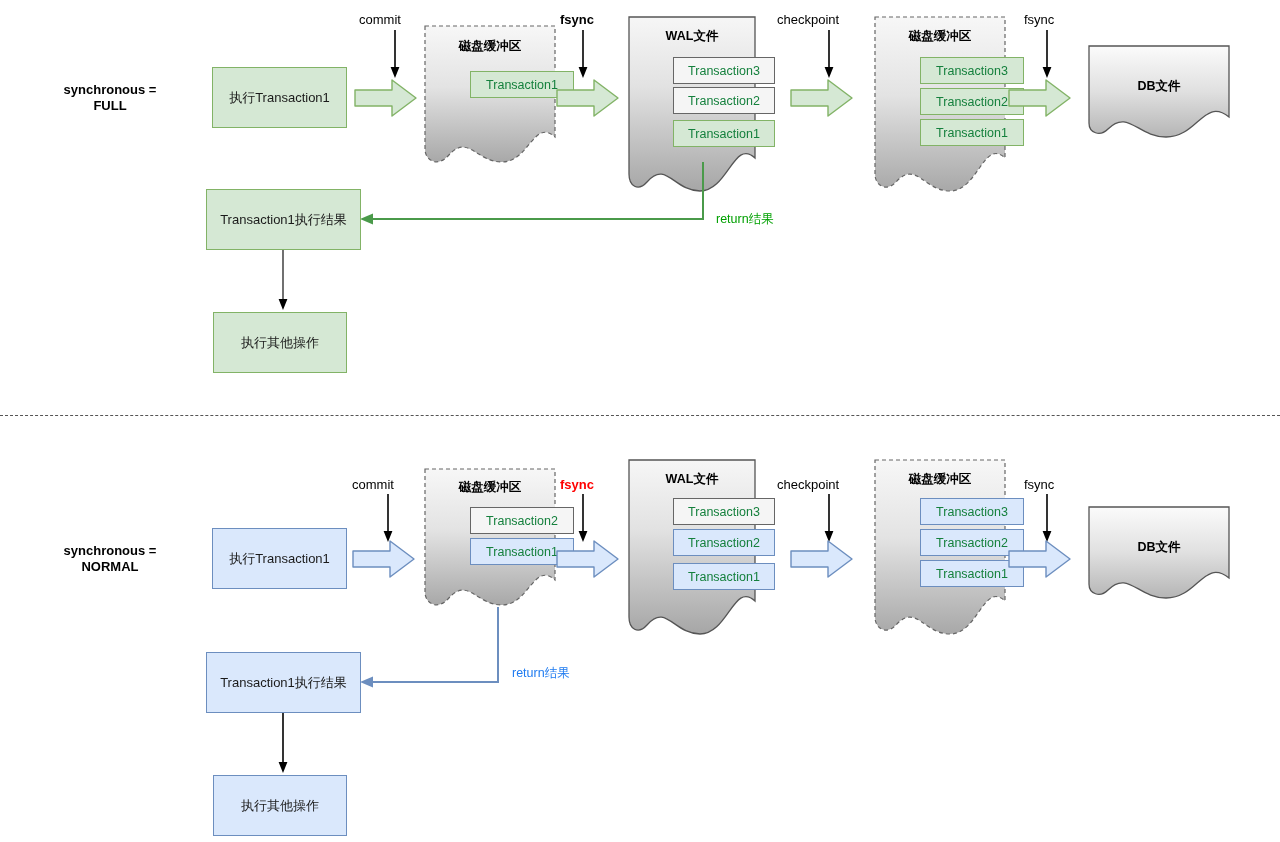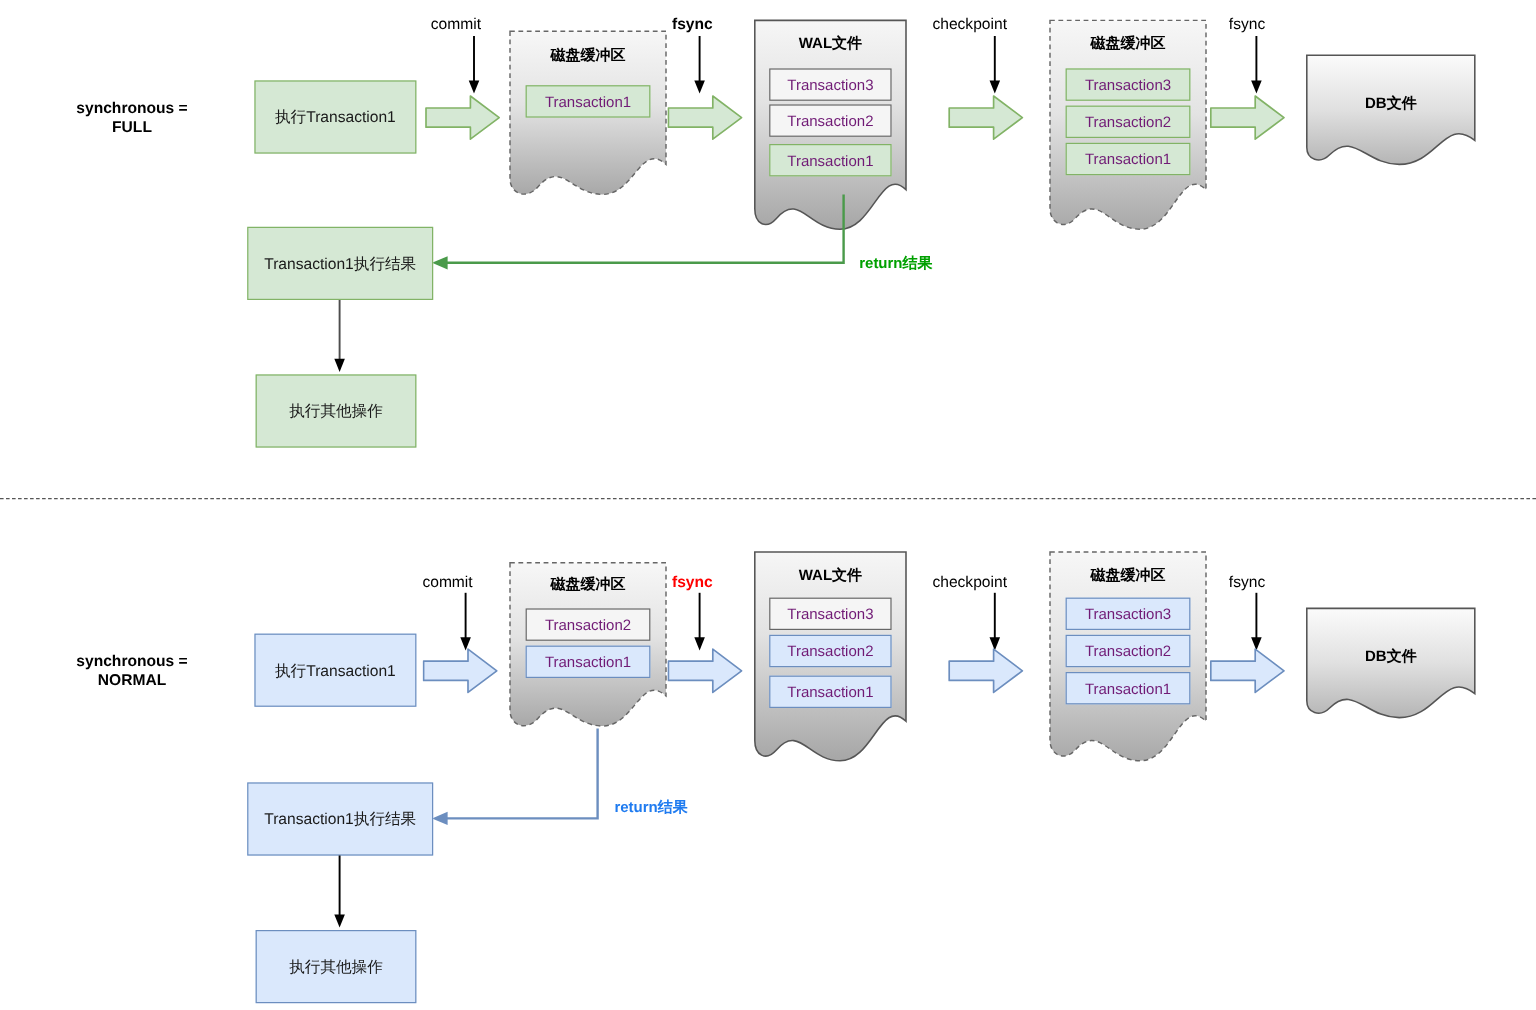--- a/index.html
+++ b/index.html
@@ -18,21 +18,21 @@
   .pbox{
     box-sizing:border-box;display:flex;align-items:center;justify-content:center;
     font-size:13px;color:#1a1a1a;text-align:left;border-width:1px;border-style:solid;
   }
   .green-fill{background:#d5e8d4;border-color:#82b366;}
   .blue-fill{background:#dae8fc;border-color:#6c8ebf;}
 
   
   .chip{
     box-sizing:border-box;display:flex;align-items:center;justify-content:center;
-    font-size:12.5px;color:#701a75;border-width:1px;border-style:solid;text-align:center;
+    font-size:12.5px;color:#15803d;border-width:1px;border-style:solid;text-align:center;margin-left:32px;
   }
   .chip-gray{background:#f5f5f5;border-color:#666666;}
   .chip-green{background:#d5e8d4;border-color:#82b366;}
   .chip-blue{background:#dae8fc;border-color:#6c8ebf;}
 
   
   .docwrap{position:absolute;}
   .docwrap svg{position:absolute;left:0;top:0;overflow:visible;}
   .doc-title{
     position:absolute;left:0;right:0;text-align:center;
@@ -43,21 +43,21 @@
   .blockarrow{position:absolute;}
 
   
   .conn{position:absolute;overflow:visible;}
 
   
   .cap{position:absolute;font-size:13px;color:#000;white-space:nowrap;}
   .cap-b{font-weight:bold;}
 
   
-  .retlabel{position:absolute;font-size:12.5px;font-weight:bold;white-space:nowrap;}
+  .retlabel{position:absolute;font-size:12.5px;font-weight:normal;white-space:nowrap;}
 
   
   .divider{
     position:absolute;height:0;border-top:1px dashed #555;
   }
 </style>
 </head>
 <body>
 
 <div id="stage">

